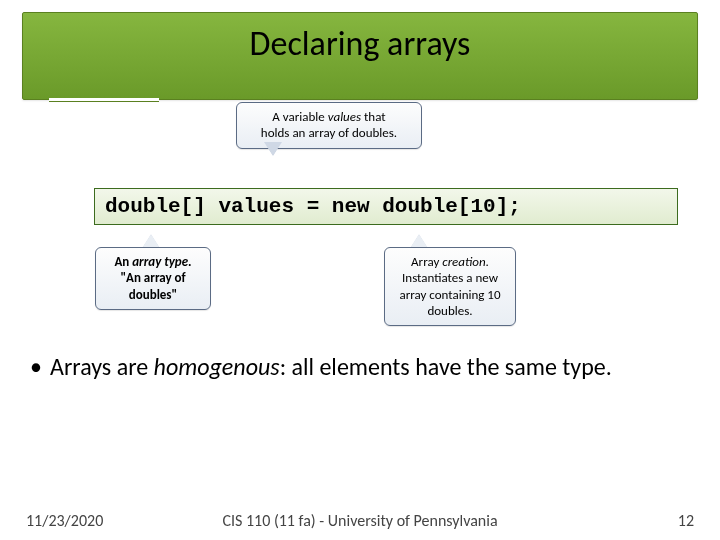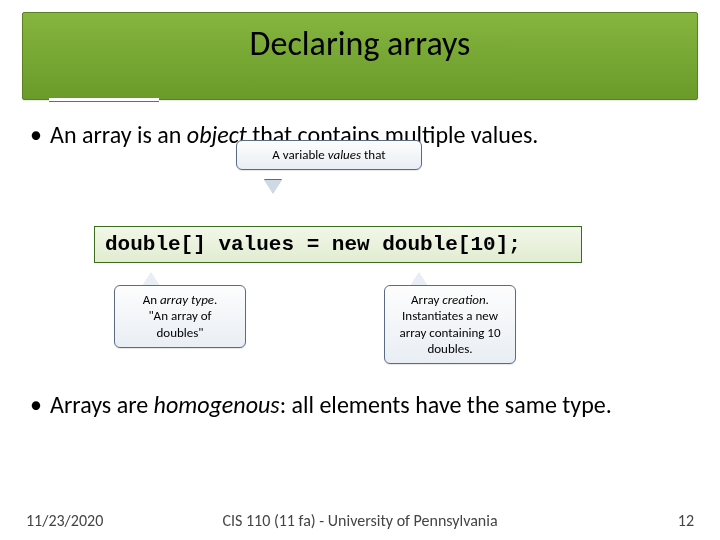--- a/index.html
+++ b/index.html
@@ -67,21 +67,21 @@
   }
   .pointer-up { border-bottom: 14px solid #e9eef4; }
   .pointer-up::after {
     content: ""; position: absolute; left: -9px; top: 1px;
     border-left: 9px solid transparent;
     border-right: 9px solid transparent;
     border-bottom: 14px solid #5b6b84; z-index: -1;
   }
   .codebox {
     position: absolute; left: 66px; top: 66px;
-    width: 488px;
+    width: 584px;
     border: 1px solid #3c6b1e;
     background: linear-gradient(#f2f7ea, #e1ecd0);
     padding: 6px 10px;
     font-family: "Courier New", monospace;
     font-size: 21px; font-weight: bold;
     white-space: nowrap;
   }
   .footer {
     position: absolute; left: 0; right: 0; bottom: 10px;
     display: flex; justify-content: space-between;
@@ -91,39 +91,35 @@
 </style>
 </head>
 <body>
 
 <div class="title-bar">
   <div class="title-text">Declaring arrays</div>
   <div class="title-under"></div>
 </div>
 
 <div class="content">
-  <ul class="bullets">
-    <li>
-      <span>An array is an </span><span class="i">object</span><span> that contains multiple values.</span>
-    </li>
-  </ul>
 
   <div class="diagram">
 
     <div class="callout" style="left:208px; top:-20px; width:186px;">
       <span>A variable </span><span class="i">values</span><span> that</span><br>
+      <span>holds an array of doubles.</span>
     </div>
     <div class="pointer pointer-down" style="left:236px; top:20px;"></div>
 
     <div class="codebox">
       <span>double[] values = new double[10];</span>
     </div>
 
     <div class="pointer pointer-up" style="left:114px; top:112px;"></div>
-    <div class="callout" style="left:86px; top:125px; width:132px;">
+    <div class="callout" style="left:67px; top:125px; width:116px;font-weight:bold;">
       <span>An </span><span class="i">array type</span><span>.</span><br>
       <span>"An array of</span><br>
       <span>doubles"</span>
     </div>
 
     <div class="pointer pointer-up" style="left:382px; top:112px;"></div>
     <div class="callout" style="left:356px; top:125px; width:132px;">
       <span>Array </span><span class="i">creation</span><span>.</span><br>
       <span>Instantiates a new</span><br>
       <span>array containing 10</span><br>

